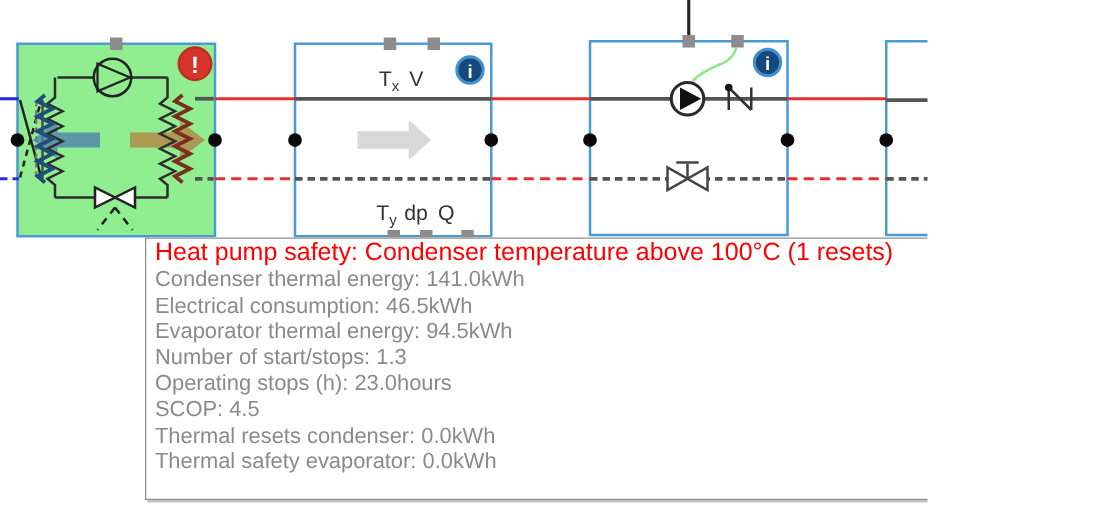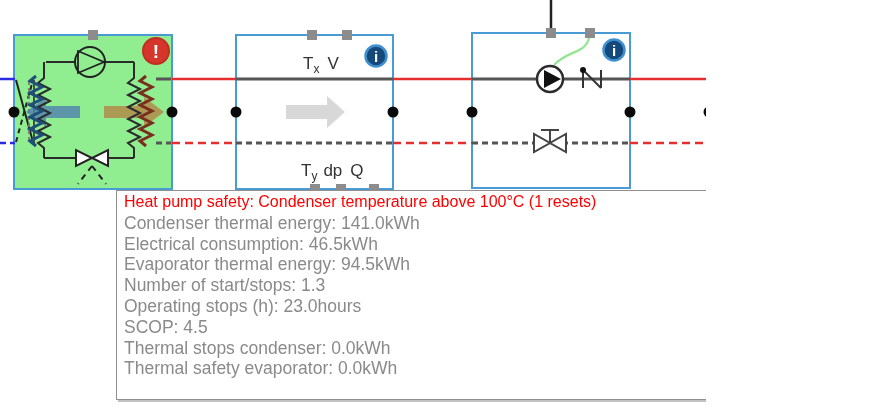--- a/index.html
+++ b/index.html
@@ -1,26 +1,26 @@
 <!DOCTYPE html>
 <html><head>
 <meta charset="utf-8">
 <style>
   html,body{margin:0;padding:0;background:#fff;}
   body{font-family:"Liberation Sans", sans-serif;}
-  .stage{position:relative;width:706px;height:409px;background:#fff;overflow:hidden;}
+  .stage{position:relative;width:706px;height:409px;background:#fff;overflow:hidden;padding-left:36px;}
   svg{position:absolute;left:0;top:0;}
   .tooltip{
     position:absolute;left:116px;top:190px;width:641px;height:210px;
     box-sizing:border-box;background:#fff;border:1px solid #8f8f8f;
     box-shadow:2px 2px 0 rgba(120,120,120,.45);
     padding:1px 7px;line-height:20.8px;font-size:17.5px;color:#8a8a8a;
     white-space:nowrap;overflow:hidden;
   }
-  .tooltip .title{color:#f00;font-size:16px;}
+  .tooltip .title{color:#f00;font-size:20px;}
   svg text{font-family:"Liberation Sans", sans-serif;}
 </style>
 </head>
 <body>
 
 <div class="stage">
 <svg width="893" height="409" viewBox="0 0 893 409">
 
   <rect x="14" y="35" width="158" height="154" fill="#90ee90" stroke="#4a9bd5" stroke-width="2"></rect>
   <rect x="236" y="35" width="157" height="154" fill="#ffffff" stroke="#4a9bd5" stroke-width="2"></rect>
@@ -152,16 +152,16 @@
 </svg>
 
   <div class="tooltip">
     <div class="title">Heat pump safety: Condenser temperature above 100°C (1 resets)</div>
     <div>Condenser thermal energy: 141.0kWh</div>
     <div>Electrical consumption: 46.5kWh</div>
     <div>Evaporator thermal energy: 94.5kWh</div>
     <div>Number of start/stops: 1.3</div>
     <div>Operating stops (h): 23.0hours</div>
     <div>SCOP: 4.5</div>
-    <div>Thermal stops condenser: 0.0kWh</div>
+    <div>Thermal resets condenser: 0.0kWh</div>
     <div>Thermal safety evaporator: 0.0kWh</div>
   </div>
 </div>
 
 </body></html>

